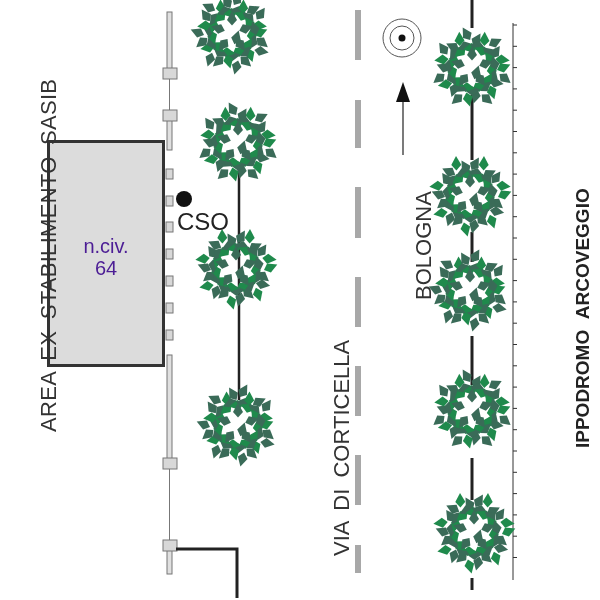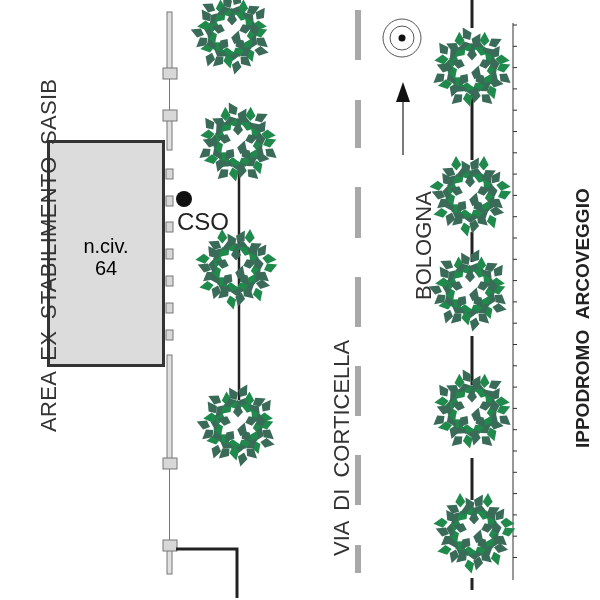--- a/index.html
+++ b/index.html
@@ -4,21 +4,21 @@
   <style>
     html, body { margin: 0; padding: 0; background: #ffffff; }
     body { width: 600px; height: 600px; position: relative; overflow: hidden; font-family: "Liberation Sans", sans-serif; }
     #map { position: absolute; left: 0; top: 0; width: 600px; height: 600px; }
     .vlabel { position: absolute; white-space: nowrap; color: #333333; transform-origin: 0 0; font-family: "Liberation Sans", sans-serif; }
     .area-label { left: 36px; top: 432px; transform: rotate(-90deg); font-size: 22px; letter-spacing: 0.3px; word-spacing: 5px; }
     .road-label { left: 329px; top: 556px; transform: rotate(-90deg); font-size: 22px; word-spacing: 5px; }
     .bologna-label { left: 411px; top: 300px; transform: rotate(-90deg); font-size: 22px; }
     .ippodromo-label { left: 572px; top: 448px; transform: rotate(-90deg); font-size: 19px; font-weight: bold; word-spacing: 6px; color: #222; }
     .building { position: absolute; left: 47px; top: 140px; width: 118px; height: 227px; background: #dcdcdc; border: 3px solid #333; box-sizing: border-box; }
-    .building-text { position: absolute; left: 0; width: 100%; top: 92px; text-align: center; font-size: 20px; line-height: 22px; color: #000000; }
+    .building-text { position: absolute; left: 0; width: 100%; top: 92px; text-align: center; font-size: 20px; line-height: 22px; color: #4c1d95; }
     .cso-label { position: absolute; left: 177px; top: 208px; font-size: 24px; color: #222; }
   </style>
 </head>
 <body>
 
 <svg id="map" width="600" height="600" viewBox="0 0 600 600" xmlns="http://www.w3.org/2000/svg">
   <defs>
     <g id="tree">
 
       <g class="leaves"></g>

